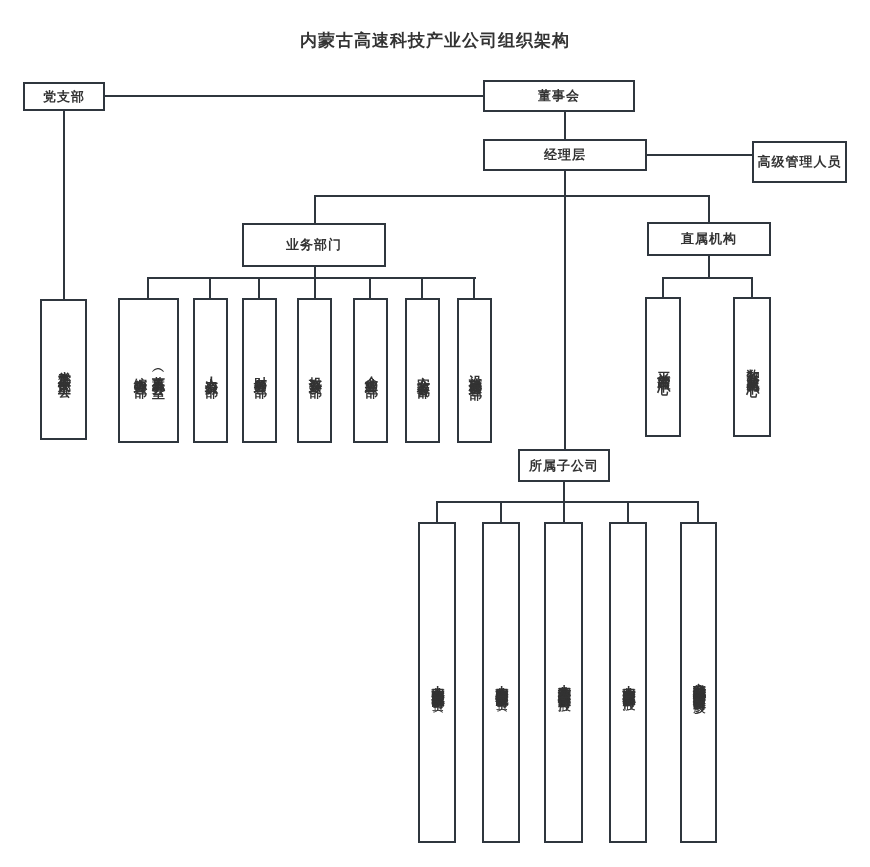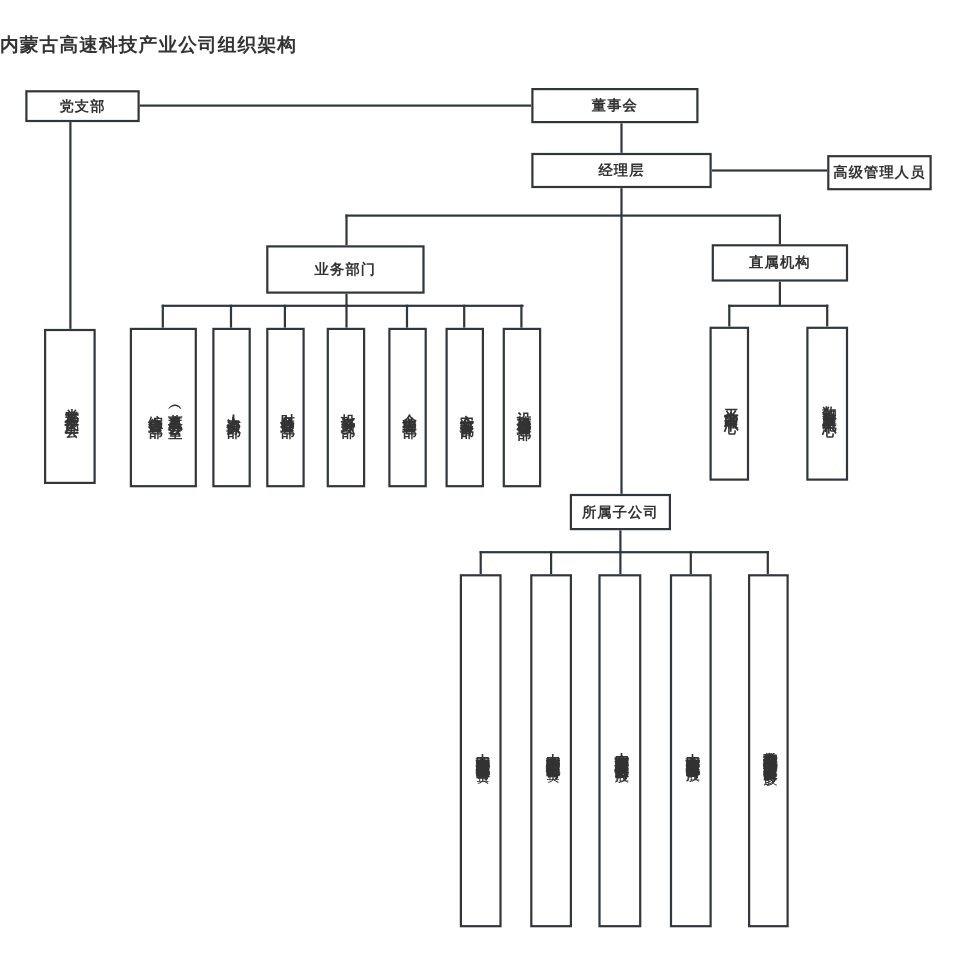--- a/index.html
+++ b/index.html
@@ -1,19 +1,19 @@
 <!DOCTYPE html>
 <html><head>
 <meta charset="utf-8">
 <style>
   html,body { margin:0; padding:0; background:#ffffff; }
   body { font-family:"DejaVu Sans","Liberation Sans",sans-serif; color:#333333; }
   .canvas { position:relative; width:870px; height:867px; background:#ffffff; overflow:hidden; }
 
-  .title { position:absolute; left:0; top:29px; width:100%; 
+  .title { position:absolute; left:0; top:29px; width:100%; text-align:center;
            font-size:17px; font-weight:bold; color:#333333; letter-spacing:1px; }
 
   .box { position:absolute; background:#ffffff; border:2px solid #2f363e;
          box-sizing:border-box; display:flex; align-items:center; justify-content:center; }
 
   .hlabel { font-size:13px; font-weight:bold; color:#333333; letter-spacing:1px; white-space:nowrap; }
 
   .vtext { writing-mode:vertical-rl; font-size:13px; font-weight:bold; color:#333333;
            letter-spacing:2px; line-height:1.15; white-space:nowrap; }
   .cols  { display:flex; flex-direction:row; align-items:center; justify-content:center; gap:3px; }
@@ -51,30 +51,30 @@
   <div class="line" style="left:662px;top:277px;width:2px;height:20px;"></div>
   <div class="line" style="left:751px;top:277px;width:2px;height:20px;"></div>
   <div class="line" style="left:563px;top:482px;width:2px;height:20px;"></div>
   <div class="line" style="left:436px;top:501px;width:263px;height:2px;"></div>
   <div class="line" style="left:436px;top:501px;width:2px;height:21px;"></div>
   <div class="line" style="left:500px;top:501px;width:2px;height:21px;"></div>
   <div class="line" style="left:563px;top:501px;width:2px;height:21px;"></div>
   <div class="line" style="left:627px;top:501px;width:2px;height:21px;"></div>
   <div class="line" style="left:697px;top:501px;width:2px;height:21px;"></div>
 
-  <div class="box" style="left:23px;top:82px;width:104px;height:29px;">
+  <div class="box" style="left:23px;top:82px;width:82px;height:29px;">
     <span class="hlabel">党支部</span>
   </div>
   <div class="box" style="left:483px;top:80px;width:152px;height:32px;">
     <span class="hlabel">董事会</span>
   </div>
   <div class="box" style="left:483px;top:139px;width:164px;height:32px;">
     <span class="hlabel">经理层</span>
   </div>
-  <div class="box" style="left:752px;top:141px;width:95px;height:32px;">
+  <div class="box" style="left:752px;top:141px;width:95px;height:42px;">
     <span class="hlabel">高级管理人员</span>
   </div>
 
   <div class="box" style="left:242px;top:223px;width:144px;height:44px;">
     <span class="hlabel">业务部门</span>
   </div>
   <div class="box" style="left:647px;top:222px;width:124px;height:34px;justify-content:center;">
     <span class="hlabel">直属机构</span>
   </div>
   <div class="box" style="left:518px;top:449px;width:92px;height:33px;">

